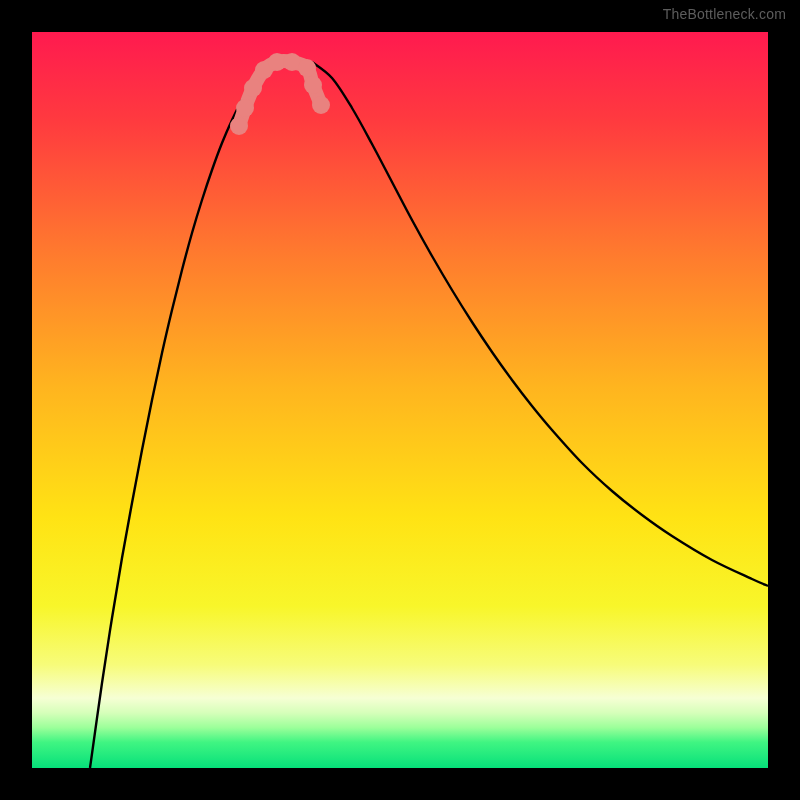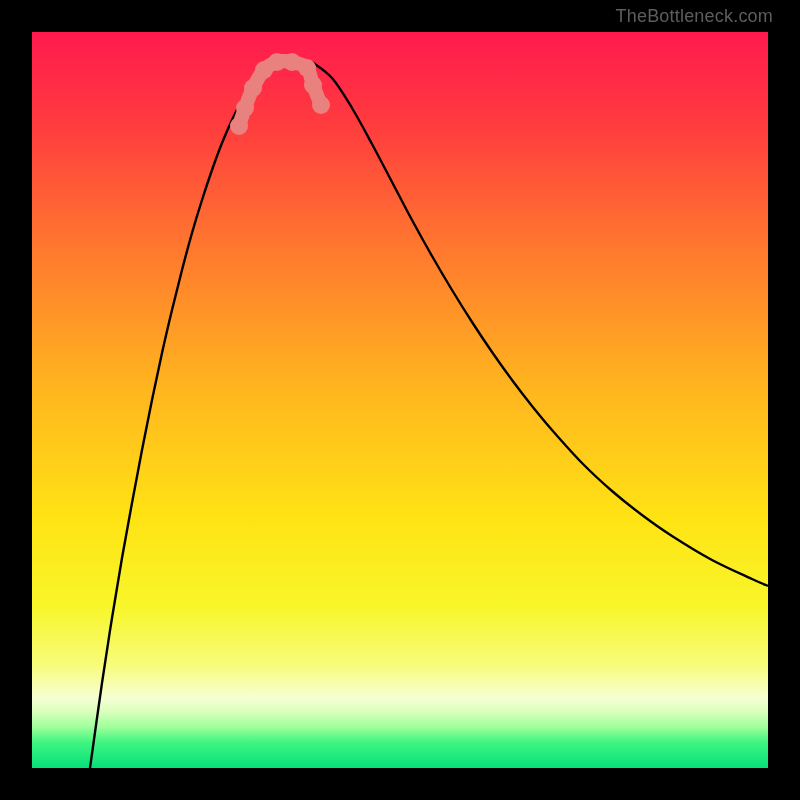--- a/index.html
+++ b/index.html
@@ -22,23 +22,23 @@
   .gradient {
     position: absolute;
     left: 0;
     top: 0;
     width: 100%;
     height: 100%;
   }
   .watermark {
     position: absolute;
     top: 6px;
-    right: 27px;
+    right: 14px;
     color: #5d5d5d;
-    font-size: 18px;
+    font-size: 14px;
     font-weight: 500;
     letter-spacing: 0.2px;
   }
   svg.curves {
     position: absolute;
     left: 0;
     top: 0;
     width: 100%;
     height: 100%;
     overflow: visible;

